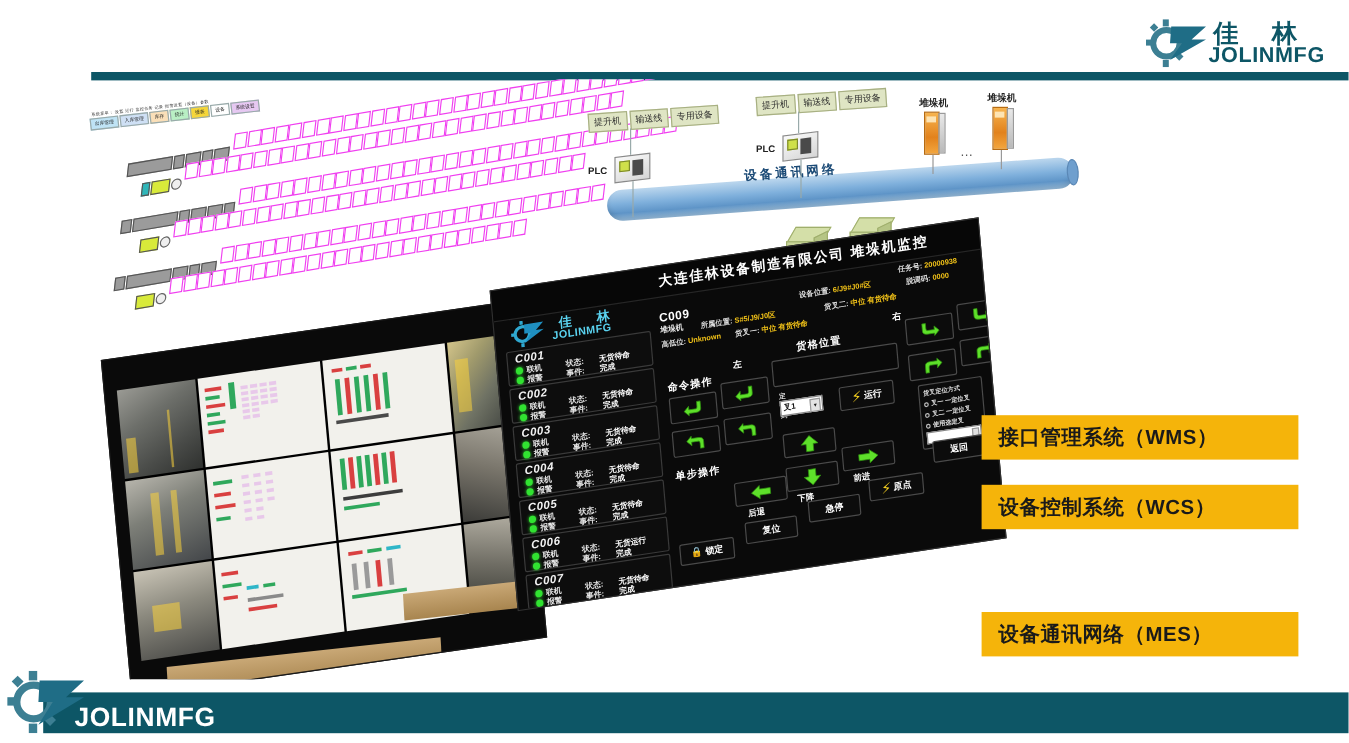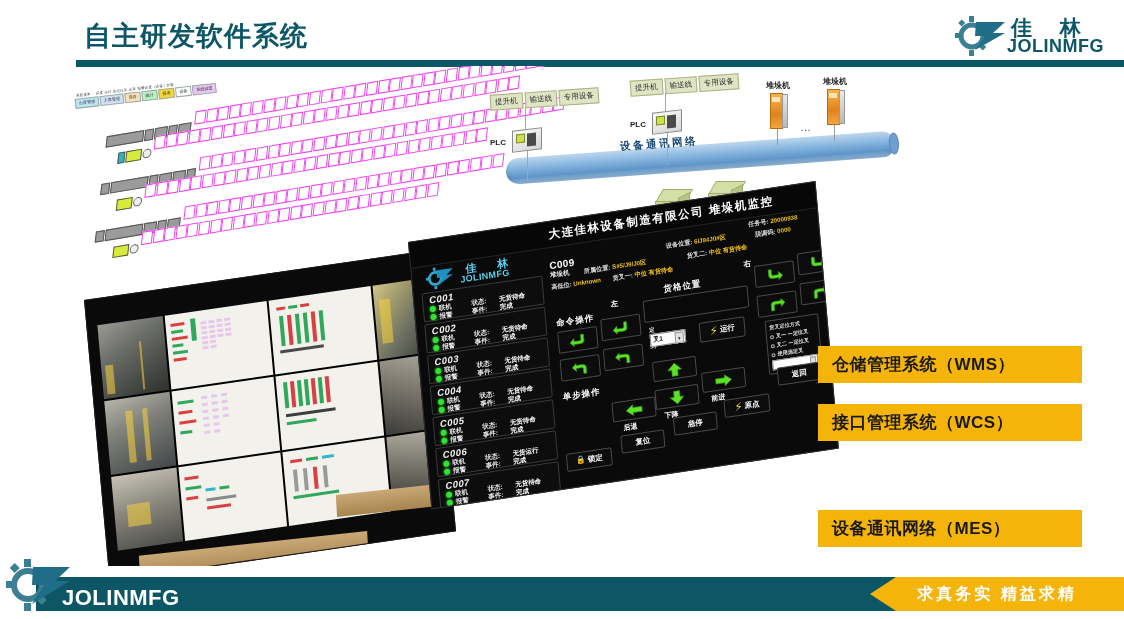--- a/index.html
+++ b/index.html
@@ -444,21 +444,20 @@
   #footer-slogan {
     font-size: 16px; font-weight: bold; color: #ffffff;
     letter-spacing: 3px; white-space: nowrap;
   }
 </style>
 </head>
 <body>
 
 <div id="slide">
 
-  <div id="page-title">自主研发软件系统</div>
   <div id="title-rule"></div>
 
   <div id="brand-top">
     <svg class="brand-mark" viewBox="0 0 52 40">
       <path d="M6 20 a11 11 0 1 1 11 11 a11 11 0 0 1 -11 -11 z" fill="none" stroke="#3c7f93" stroke-width="5"></path>
       <g fill="#3c7f93">
         <rect x="14" y="0" width="5" height="6"></rect>
           <rect x="14" y="34" width="5" height="6"></rect>
         <rect x="0" y="17" width="6" height="5"></rect>
           <rect x="29" y="17" width="5" height="5"></rect>
@@ -1187,38 +1186,35 @@
         <div class="flat-btn" style="left:164px; top:164px; width:46px; height:18px;">
           <span class="bolt">⚡</span>
           <span class="btn-txt">原点</span>
         </div>
         <div class="flat-btn" style="left:220px; top:140px; width:44px; height:18px;">
           <span class="btn-txt">返回</span>
         </div>
       </div>
     </div>
 
-    <div class="callout" id="callout-0" style="left:818px; top:280px;">仓储管理系统（WMS）</div>
-    <div class="callout" id="callout-1" style="left:818px; top:338px;">接口管理系统（WCS）</div>
+    <div class="callout" id="callout-0" style="left:818px; top:280px;">接口管理系统（WMS）</div>
+    <div class="callout" id="callout-1" style="left:818px; top:338px;">设备控制系统（WCS）</div>
     <div class="callout" id="callout-3" style="left:818px; top:444px;">设备通讯网络（MES）</div>
   </div>
 
   <div id="footer-bar"></div>
   <div id="footer-logo">
     <svg class="fl-mark" viewBox="0 0 66 52">
       <path d="M8 26 a14 14 0 1 1 14 14 a14 14 0 0 1 -14 -14 z" fill="none" stroke="#3c7f93" stroke-width="6"></path>
       <g fill="#3c7f93">
         <rect x="18" y="0" width="7" height="8"></rect>
           <rect x="18" y="44" width="7" height="8"></rect>
         <rect x="0" y="22" width="8" height="7"></rect>
           <rect x="37" y="22" width="7" height="7"></rect>
         <rect x="5" y="6" width="7" height="7" transform="rotate(-45 8 9)"></rect>
         <rect x="32" y="38" width="7" height="7" transform="rotate(-45 35 41)"></rect>
       </g>
       <path d="M27 8 L64 8 L49 22 L64 22 L26 45 L38 26 L26 26 Z" fill="#1f6d86"></path>
     </svg>
     <span class="fl-en">JOLINMFG</span>
   </div>
-  <div id="footer-ribbon">
-    <span id="footer-slogan">求真务实  精益求精</span>
-  </div>
 
 </div>
 
 </body></html>

